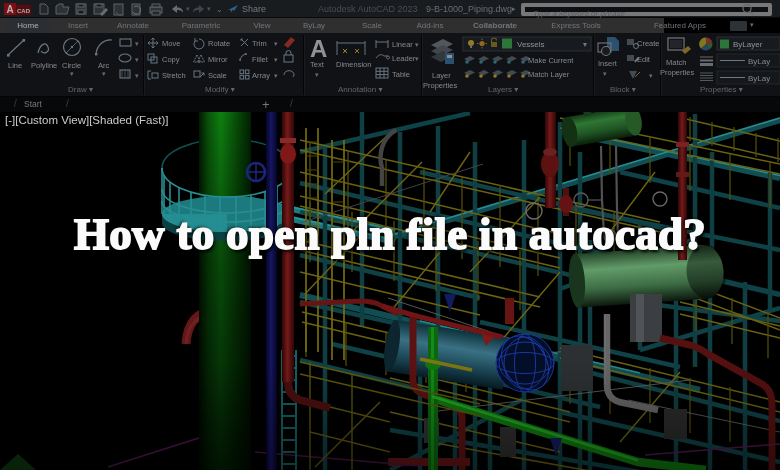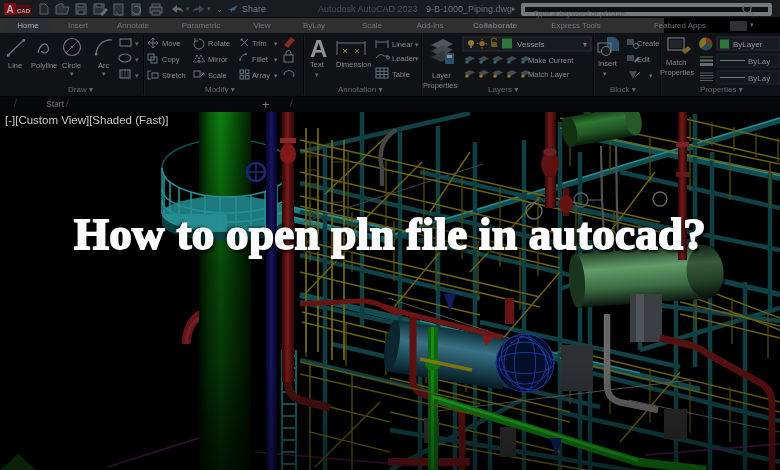--- a/index.html
+++ b/index.html
@@ -339,21 +339,21 @@
     </g>
     <rect x="57" y="38" width="63" height="13" fill="#1c2025" stroke="#2e3338"></rect>
     <line x1="60" y1="44.5" x2="85" y2="44.5" stroke="#9aa1a8" stroke-width="1"></line>
     <text x="88" y="47.5" font-size="8" fill="#b3b7bc" font-family="Liberation Sans">ByLay</text>
   </svg>
   <div class="plabel" style="left:700px">Properties  ▾</div>
 </div>
 
 <div id="filetabs">
   <span class="abs" style="left:14px;top:1px;color:#4a5057;font-size:10px;">/</span>
-  <div class="ft" style="left:24px;width:40px;color:#9aa0a5;text-align:right;">Start</div>
+  <div class="ft" style="left:24px;width:40px;color:#9aa0a5;text-align:left;">Start</div>
   <span class="abs" style="left:66px;top:1px;color:#4a5057;font-size:10px;">/</span>
   <div class="ft" style="left:262px;color:#9aa0a5;font-size:13px;">+</div>
   <span class="abs" style="left:290px;top:1px;color:#4a5057;font-size:10px;">/</span>
 </div>
 
 <div id="viewport">
   <svg width="780" height="358" style="position:absolute;left:0;top:0" viewBox="0 0 780 358">
     <defs>
       <linearGradient id="colg2" x1="0" y1="0" x2="1" y2="0">
         <stop offset="0" stop-color="#021c02"></stop>

